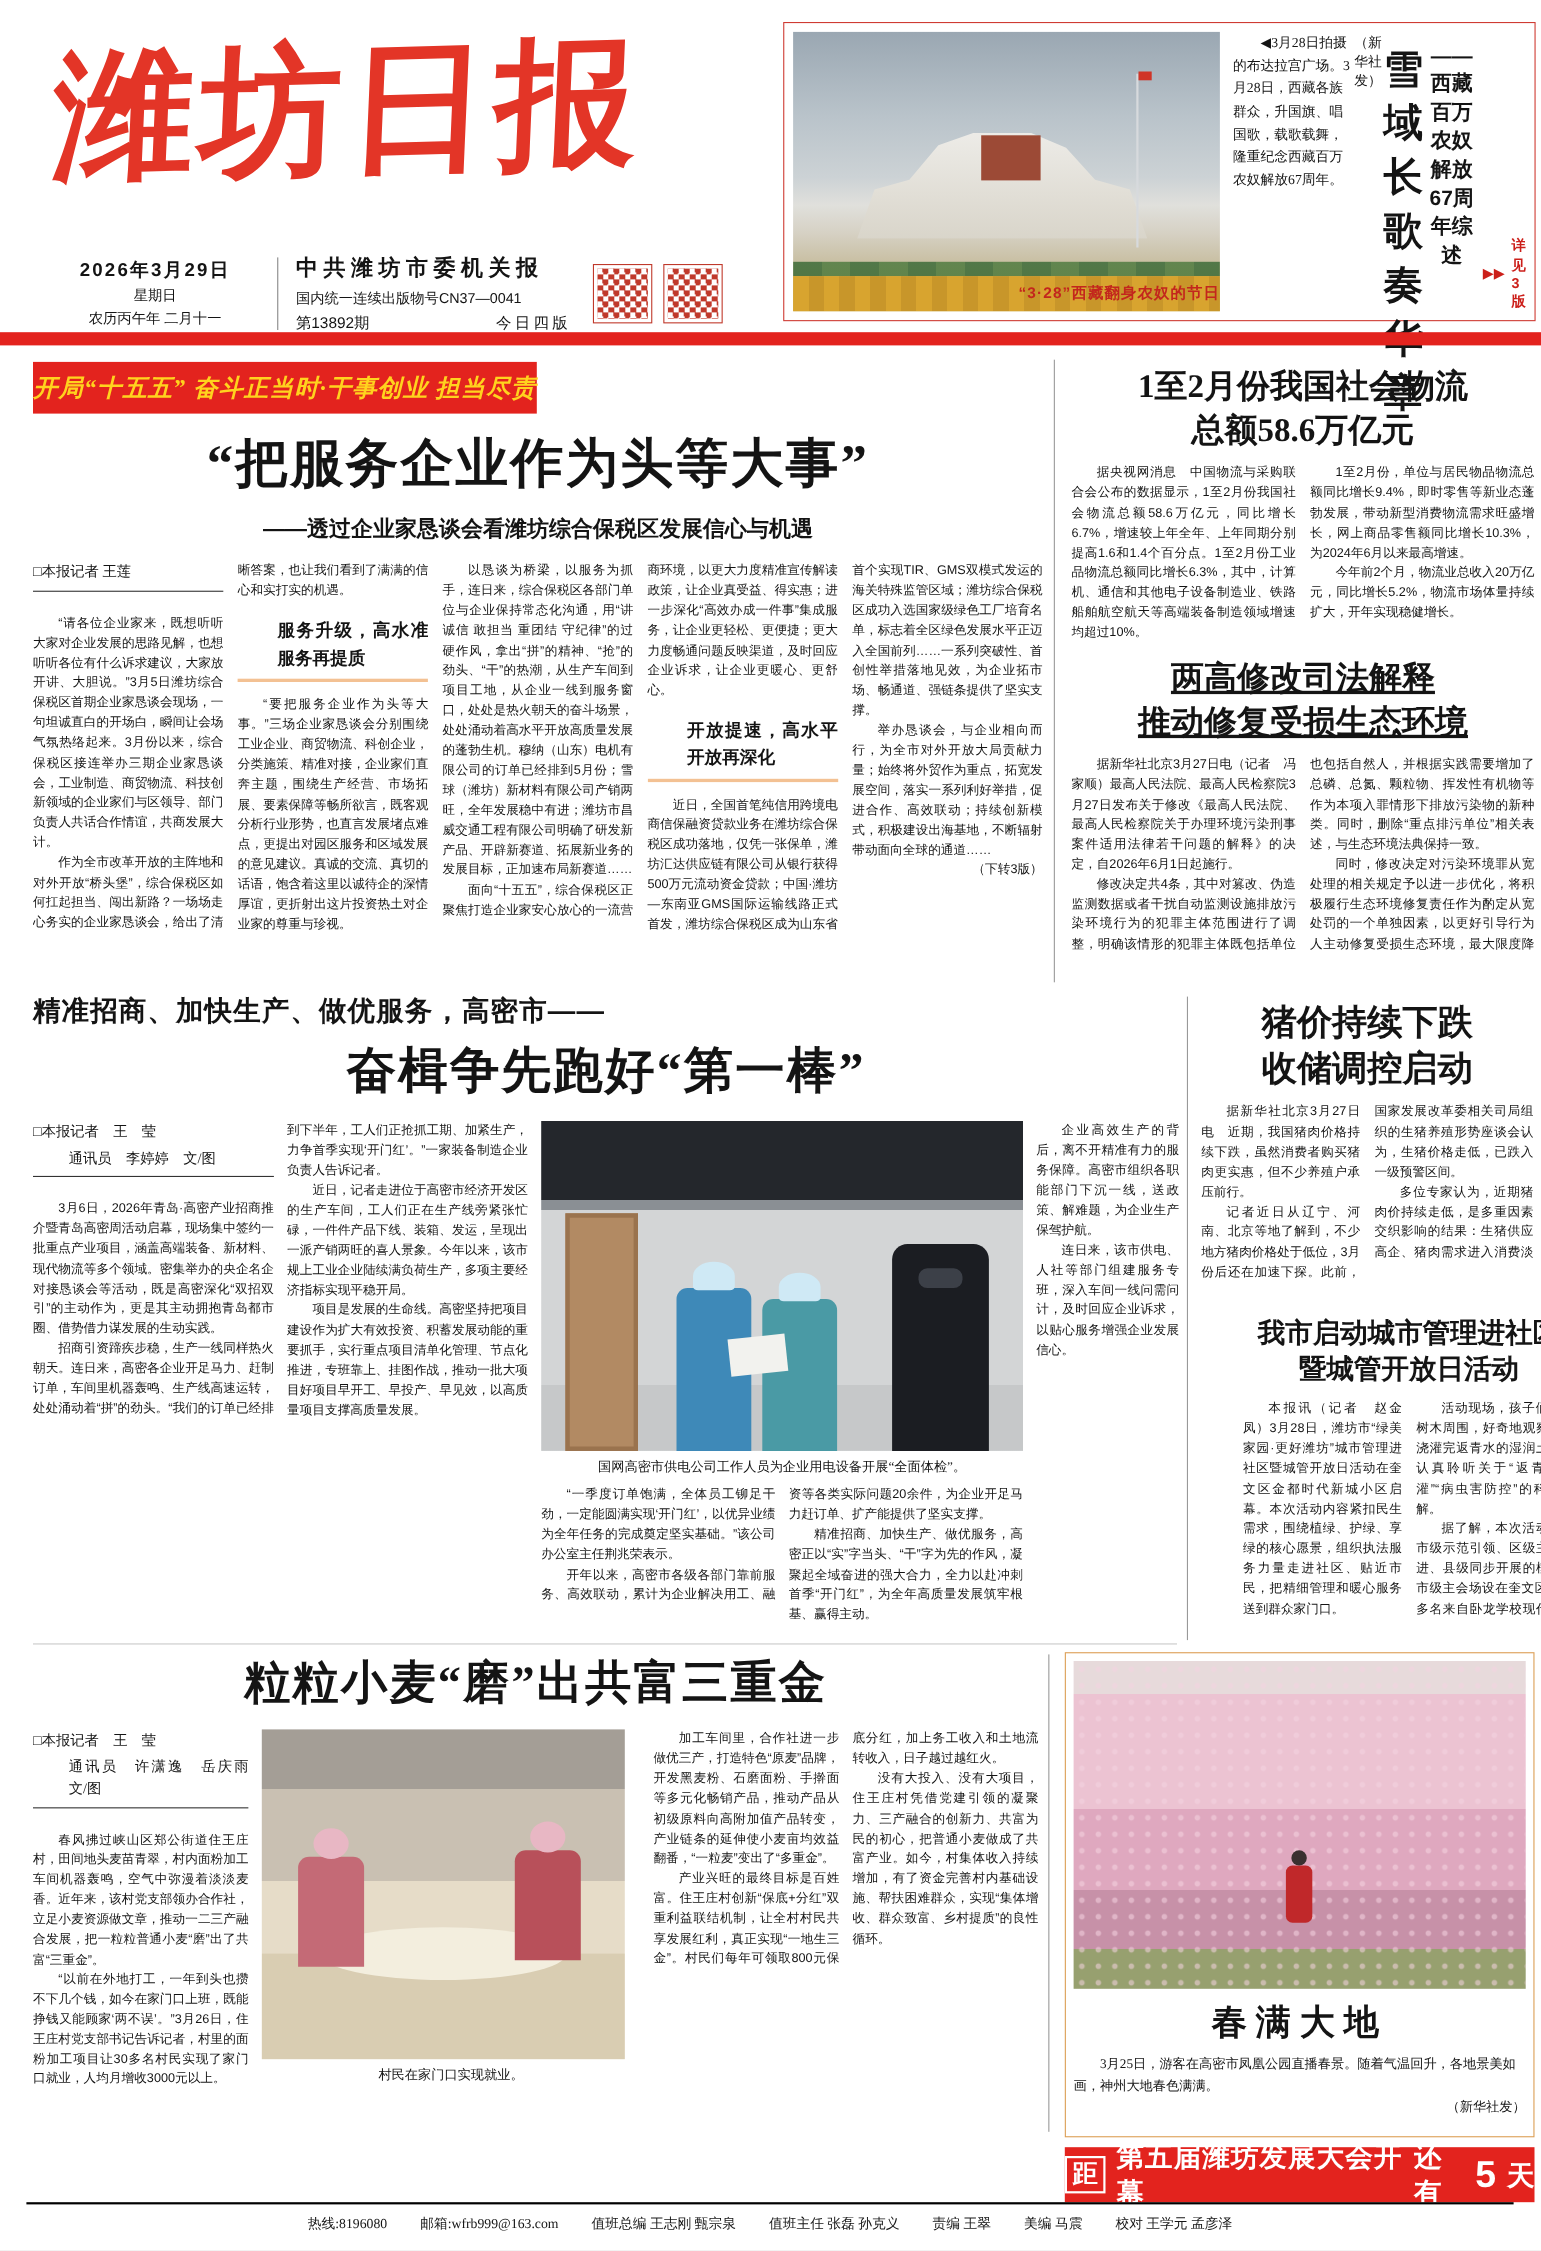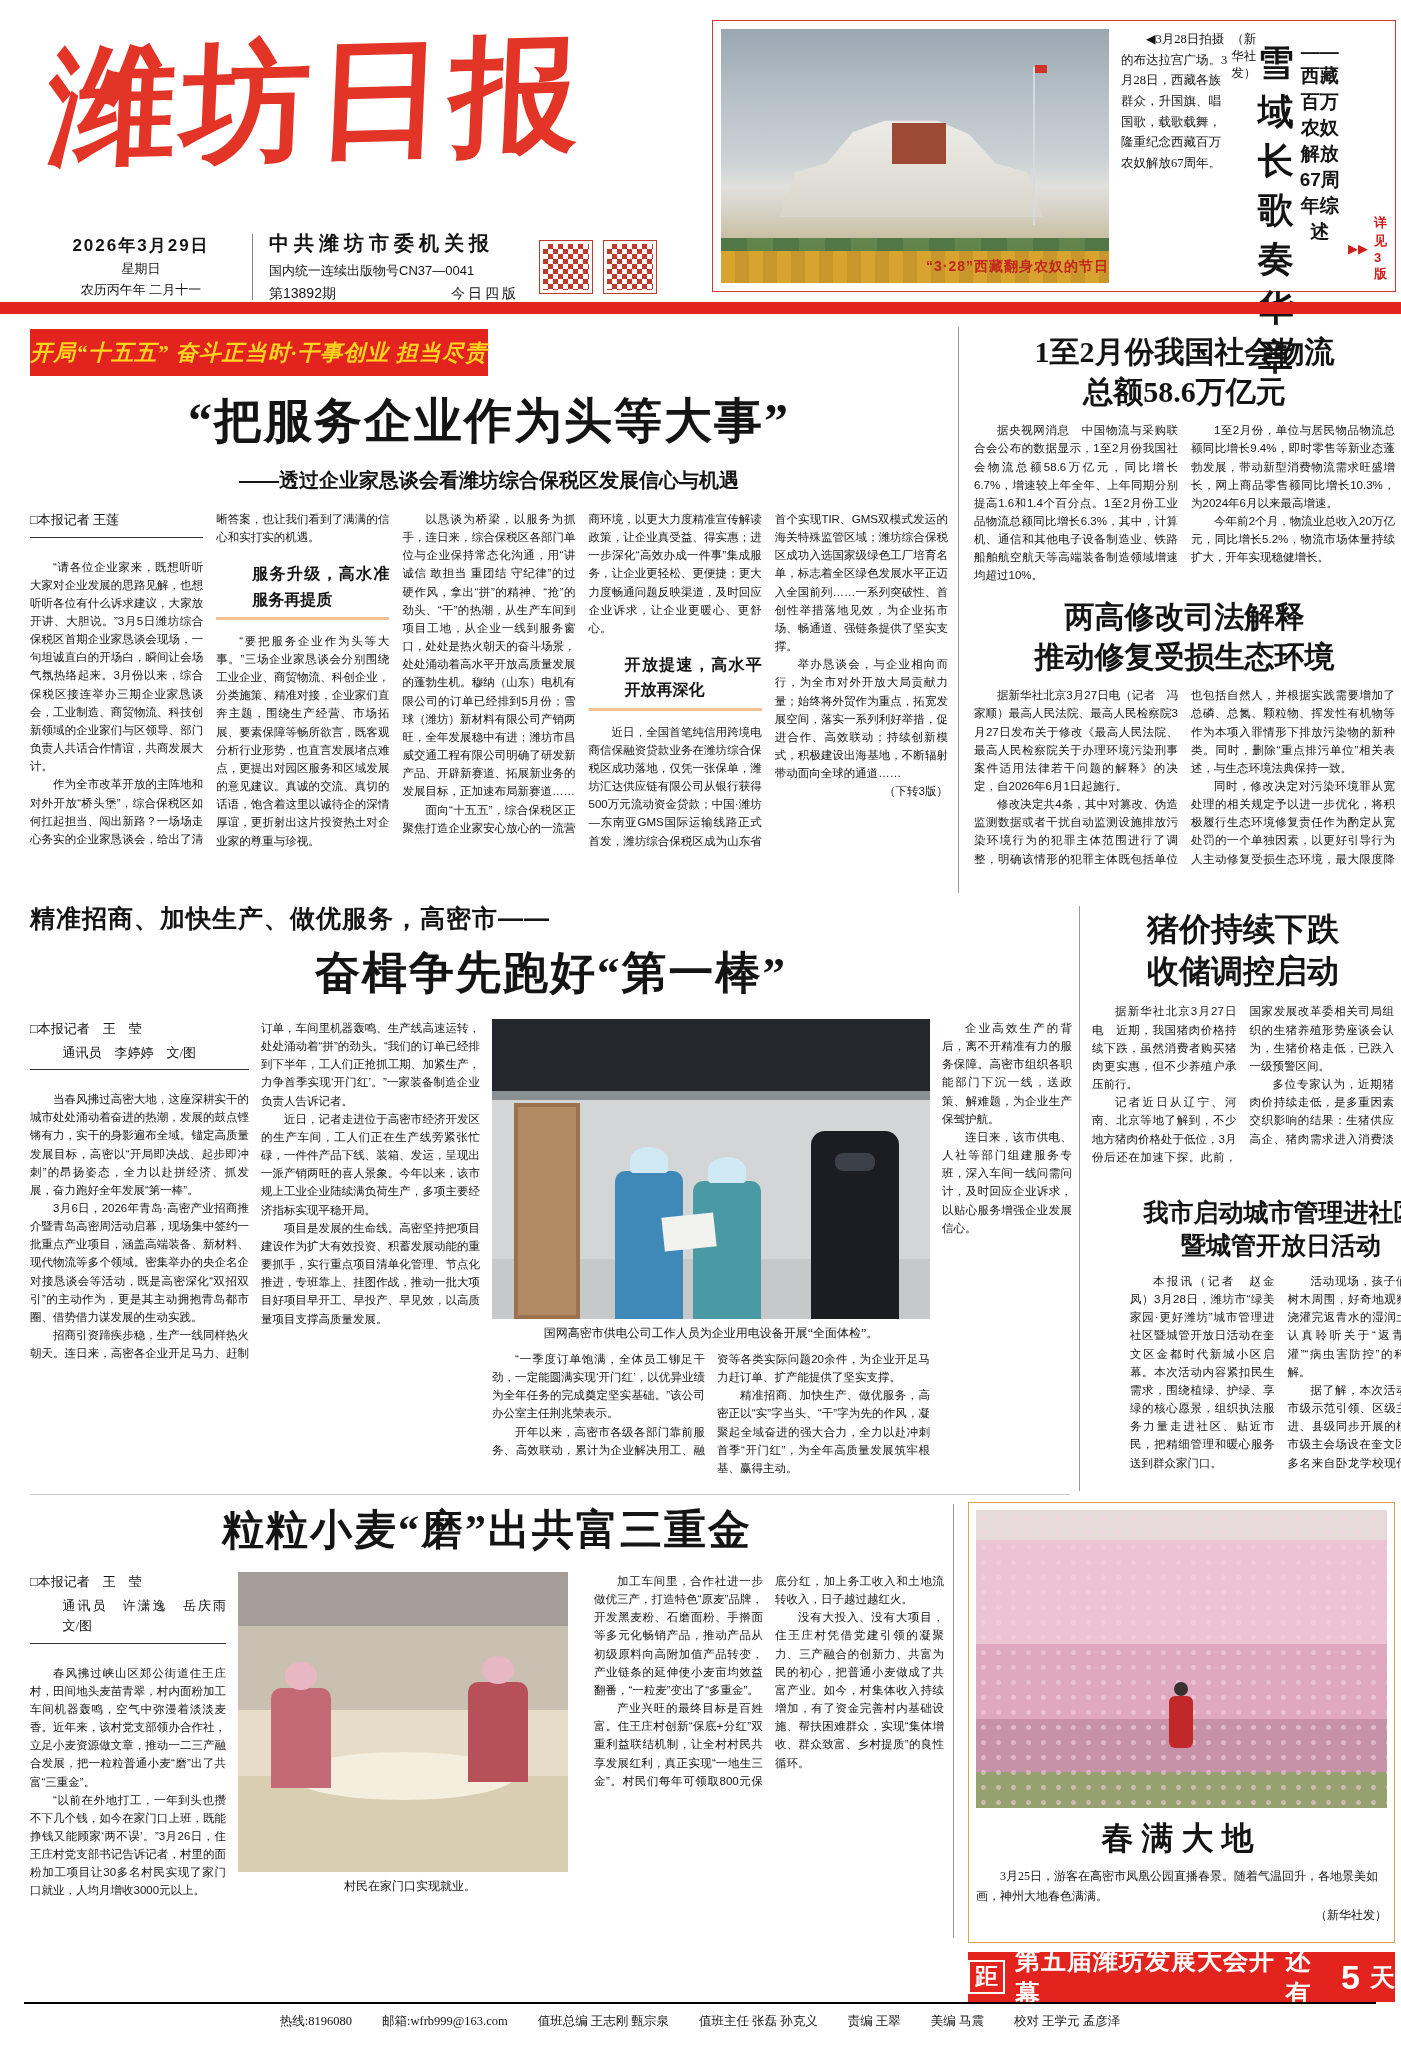--- a/index.html
+++ b/index.html
@@ -78,21 +78,21 @@
   .turn-note{text-align:right;text-indent:0 !important;}
 
   
   .r-art{position:absolute;}
   .r-head{text-align:center;font-weight:900;line-height:1.32;font-family:"Liberation Serif","DejaVu Serif",serif;}
   .r-body{margin-top:10px;column-count:2;column-gap:13px;}
   .art-logistics{left:974px;top:332px;width:421px;}
   .art-logistics .r-head{font-size:30px;}
   .art-logistics .r-body{height:165px;}
   .art-judicial{left:974px;top:597px;width:421px;}
-  .art-judicial .r-head{font-size:30px;}
+  .art-judicial .r-head{font-size:30px;text-decoration:underline;}
   .art-judicial .r-body{height:198px;}
   .art-pork{left:1092px;top:908px;width:302px;}
   .art-pork .r-head{font-size:32px;}
   .art-pork .r-body{height:170px;}
   .art-chengguan{left:1130px;top:1196px;width:302px;}
   .art-chengguan .r-head{font-size:25px;}
   .art-chengguan .r-body{height:202px;}
 
   .vrule{position:absolute;width:1px;background:#999;}
   .v1{left:958px;top:327px;height:566px;}
@@ -294,21 +294,20 @@
 
   <div class="gaomi">
     <div class="gm-kicker">精准招商、加快生产、做优服务，高密市——</div>
     <div class="gm-h2 serif">奋楫争先跑好“第一棒”</div>
     <div class="gm-content">
       <div class="gm-left body-text">
         <div class="byline-box">
           <div>□本报记者　王　莹</div>
           <div class="b2">通讯员　李婷婷　文/图</div>
         </div>
-        <p>当春风拂过高密大地，这座深耕实干的城市处处涌动着奋进的热潮，发展的鼓点铿锵有力，实干的身影遍布全域。锚定高质量发展目标，高密以“开局即决战、起步即冲刺”的昂扬姿态，全力以赴拼经济、抓发展，奋力跑好全年发展“第一棒”。</p>
         <p>3月6日，2026年青岛·高密产业招商推介暨青岛高密周活动启幕，现场集中签约一批重点产业项目，涵盖高端装备、新材料、现代物流等多个领域。密集举办的央企名企对接恳谈会等活动，既是高密深化“双招双引”的主动作为，更是其主动拥抱青岛都市圈、借势借力谋发展的生动实践。</p>
         <p>招商引资蹄疾步稳，生产一线同样热火朝天。连日来，高密各企业开足马力、赶制订单，车间里机器轰鸣、生产线高速运转，处处涌动着“拼”的劲头。“我们的订单已经排到下半年，工人们正抢抓工期、加紧生产，力争首季实现‘开门红’。”一家装备制造企业负责人告诉记者。</p>
         <p>近日，记者走进位于高密市经济开发区的生产车间，工人们正在生产线旁紧张忙碌，一件件产品下线、装箱、发运，呈现出一派产销两旺的喜人景象。今年以来，该市规上工业企业陆续满负荷生产，多项主要经济指标实现平稳开局。</p>
         <p>项目是发展的生命线。高密坚持把项目建设作为扩大有效投资、积蓄发展动能的重要抓手，实行重点项目清单化管理、节点化推进，专班靠上、挂图作战，推动一批大项目好项目早开工、早投产、早见效，以高质量项目支撑高质量发展。</p>
       </div>
       <div class="gm-mid">
         <div class="gm-photo">
           <div class="gmp-door"></div>
           <div class="gmp-worker gmp-w1"></div>
           <div class="gmp-worker gmp-w2"></div>

